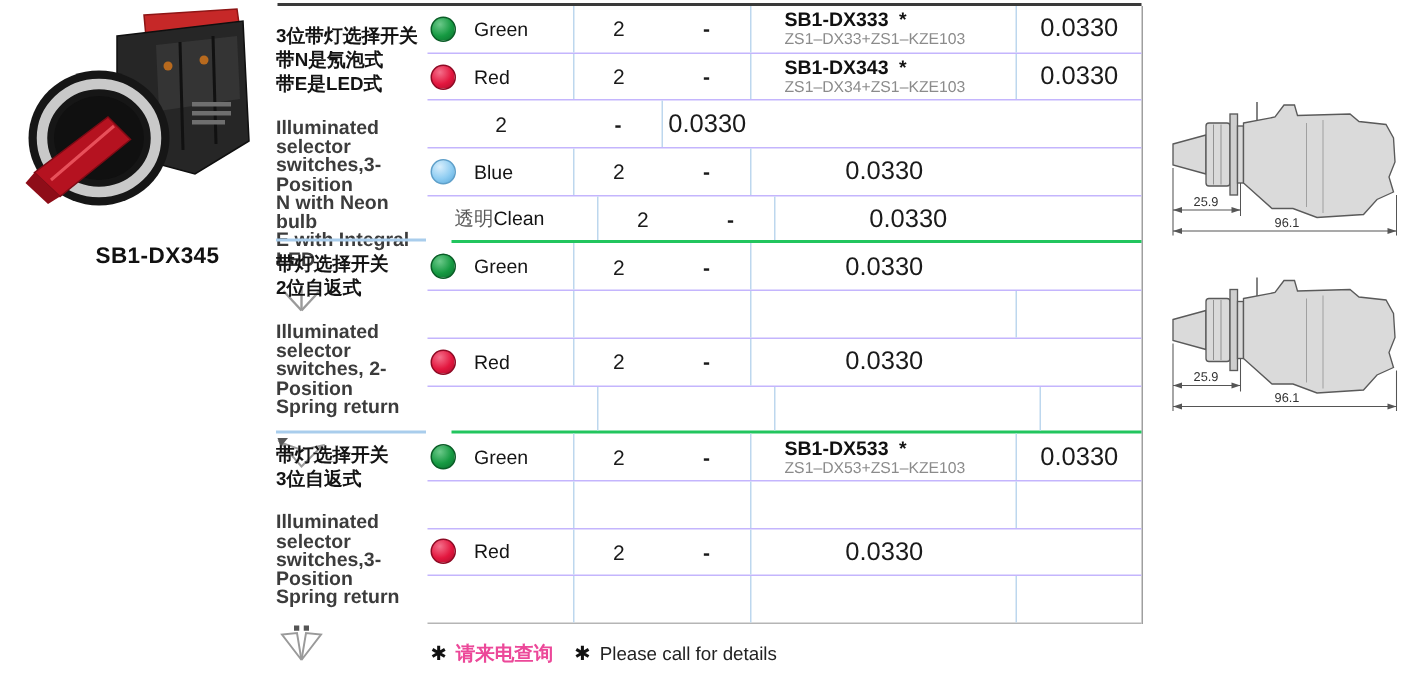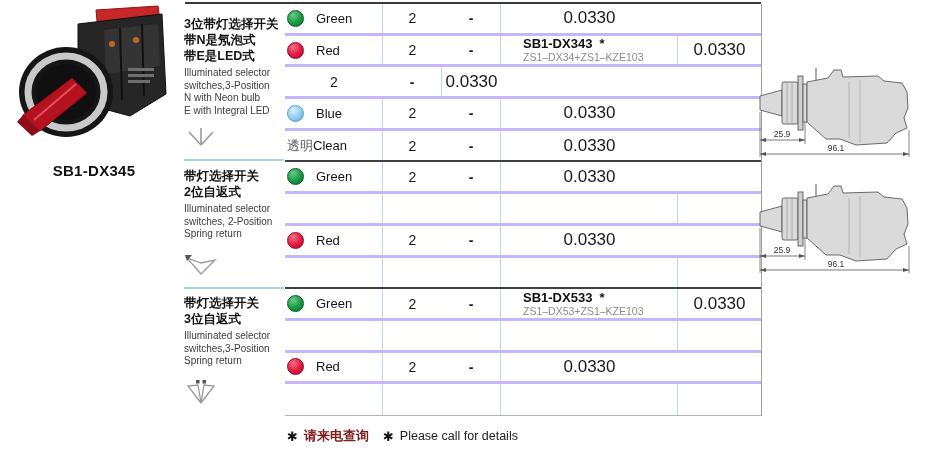--- a/index.html
+++ b/index.html
@@ -1,37 +1,37 @@
 <!DOCTYPE html>
 <html><head>
 <meta charset="utf-8">
 <style>
   html,body{margin:0;padding:0;background:#fff;}
   .page{position:relative;width:940px;height:451px;background:#ffffff;overflow:hidden;
         font-family:"Liberation Sans","DejaVu Sans",sans-serif;color:#1a1a1a;}
 
   
   .photo-wrap{position:absolute;left:8px;top:4px;width:168px;height:152px;}
-  .product-label{position:absolute;left:8px;top:162px;width:172px;text-align:center;
+  .product-label{position:absolute;left:19px;top:162px;width:172px;text-align:center;
                  font-size:15px;font-weight:bold;letter-spacing:.3px;color:#111;}
 
   
   .desc-col{position:absolute;left:184px;top:0;width:102px;}
   .desc-block{position:absolute;left:0;width:102px;}
   .desc-zh{font-size:12.5px;font-weight:bold;line-height:16px;color:#141414;}
-  .desc-en{font-size:10px;line-height:12.5px;color:#3c3c3c;margin-top:3px;}
+  .desc-en{font-size:13px;line-height:12.5px;color:#3c3c3c;margin-top:15px;font-weight:bold;}
   .desc-icon{margin-top:10px;}
   .blue-rule{position:absolute;left:184px;width:100px;height:2px;background:#a9cdec;}
   .top-rule{position:absolute;left:185px;top:2px;width:576px;height:2px;background:#3a3a3a;}
 
   
   .table{position:absolute;left:285px;top:4px;width:476px;border-right:1px solid #9f9f9f;}
   .trow{display:grid;grid-template-columns:98px 59px 59px 177px 83px;height:31.7px;
-        box-sizing:border-box;border-bottom:3px solid #c4b5fd;}
-  .trow.sec-end{border-bottom:2px solid #404040;}
+        box-sizing:border-box;border-bottom:1px solid #c4b5fd;}
+  .trow.sec-end{border-bottom:2px solid #22c55e;margin-left:16px;}
   .trow:last-child{border-bottom:1px solid #b5b5b5;}
   .cell{display:flex;align-items:center;box-sizing:border-box;}
   .c-color{padding-left:2px;border-right:1px solid #bdd7ee;}
   .c-qty{justify-content:center;font-size:14px;}
   .c-dash{justify-content:center;font-size:14px;font-weight:bold;border-right:1px solid #bdd7ee;}
   .c-model{flex-direction:column;align-items:flex-start;justify-content:center;
            padding-left:22px;border-right:1px solid #bdd7ee;}
   .c-weight{justify-content:center;font-size:17px;}
   .dot{width:15px;height:15px;border-radius:50%;margin-right:12px;flex:0 0 auto;}
   .dot.green{background:radial-gradient(circle at 35% 28%,#6cc98a,#169a42 55%,#0b6e2d);border:1px solid #0a5c26;}
@@ -39,28 +39,28 @@
   .dot.yellow{background:radial-gradient(circle at 35% 28%,#ffffb0,#fdef00 55%,#dfd000);border:1px solid #b5b5b5;}
   .dot.blue{background:radial-gradient(circle at 35% 28%,#d8eefc,#8fcdf2 55%,#58a8da);border:1px solid #5e9fc9;}
   .cprefix{font-size:13px;color:#5a5a5a;}
   .cname{font-size:13px;color:#141414;}
   .m1{font-size:13px;font-weight:bold;line-height:15px;color:#111;}
   .mstar{margin-left:7px;font-weight:bold;}
   .m2{font-size:10.5px;line-height:13px;color:#8b8b8b;}
   .trow.empty .cell{visibility:visible;} 
 
   
-  .drawings{position:absolute;left:756px;top:60px;width:160px;}
+  .drawings{position:absolute;left:778px;top:60px;width:160px;}
   .drawing{margin-bottom:8px;}
 
   
   .footer{position:absolute;left:287px;top:427px;display:flex;align-items:center;
           font-size:12.5px;white-space:nowrap;}
   .f-star{font-weight:bold;font-size:13px;color:#111;margin-right:6px;}
-  .f-zh{color:#7f1d1d;font-weight:bold;font-size:13px;margin-right:14px;}
+  .f-zh{color:#ec4899;font-weight:bold;font-size:13px;margin-right:14px;}
   .f-en{color:#222;}
 </style>
 </head>
 <body>
 
 <div class="page">
 
   <div class="top-rule"></div>
 
   <div class="photo-wrap">
@@ -146,20 +146,24 @@
 
   <div class="table" id="rows-host">
       <div class="trow">
       <div class="cell c-color">
         <span class="dot green"></span>
         <span class="cprefix"></span>
         <span class="cname">Green</span>
       </div>
       <div class="cell c-qty">2</div>
       <div class="cell c-dash">-</div>
+      <div class="cell c-model">
+        <div class="m1"><span class="mnum">SB1-DX333</span><span class="mstar">*</span></div>
+        <div class="m2">ZS1–DX33+ZS1–KZE103</div>
+      </div>
       <div class="cell c-weight">0.0330</div>
     </div>
       <div class="trow">
       <div class="cell c-color">
         <span class="dot red"></span>
         <span class="cprefix"></span>
         <span class="cname">Red</span>
       </div>
       <div class="cell c-qty">2</div>
       <div class="cell c-dash">-</div>

